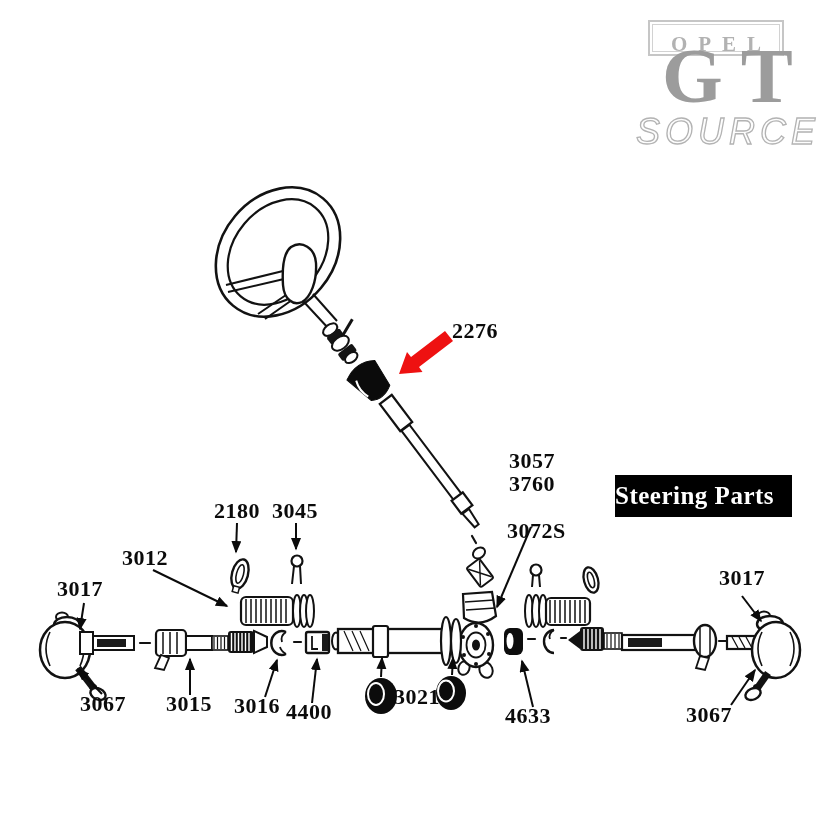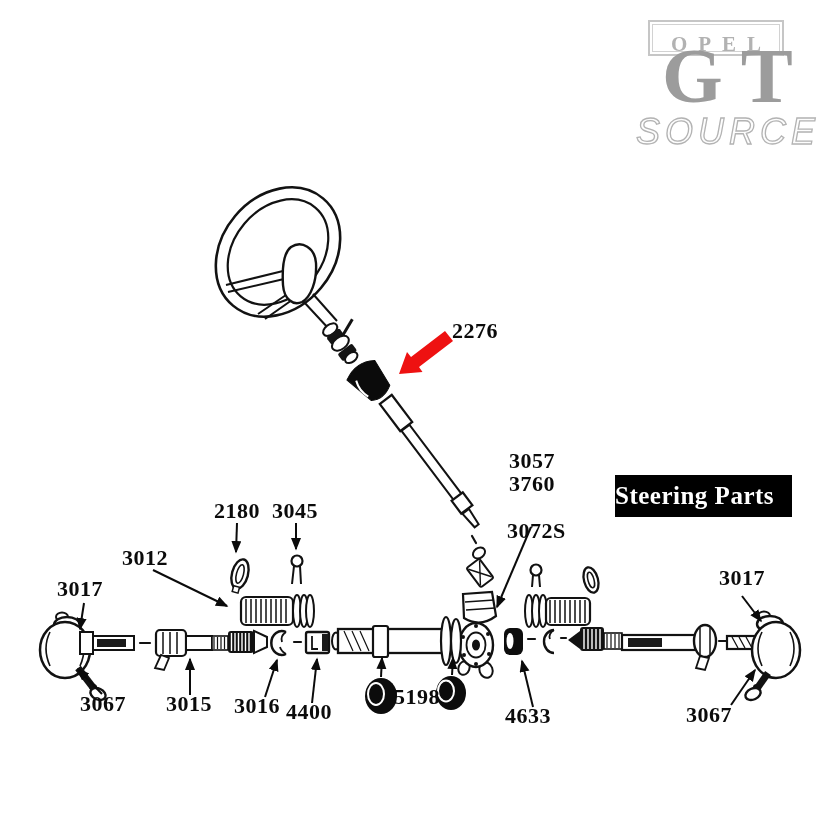--- a/index.html
+++ b/index.html
@@ -267,18 +267,18 @@
   <div class="plabel" style="left:509px;top:473px">3760</div>
   <div class="plabel" style="left:507px;top:520px">3072S</div>
   <div class="plabel" style="left:214px;top:500px">2180</div>
   <div class="plabel" style="left:272px;top:500px">3045</div>
   <div class="plabel" style="left:122px;top:547px">3012</div>
   <div class="plabel" style="left:57px;top:578px">3017</div>
   <div class="plabel" style="left:80px;top:693px">3067</div>
   <div class="plabel" style="left:166px;top:693px">3015</div>
   <div class="plabel" style="left:234px;top:695px">3016</div>
   <div class="plabel" style="left:286px;top:701px">4400</div>
-  <div class="plabel" style="left:394px;top:686px">5198</div>
+  <div class="plabel" style="left:394px;top:686px">3021</div>
   <div class="plabel" style="left:505px;top:705px">4633</div>
   <div class="plabel" style="left:686px;top:704px">3067</div>
   <div class="plabel" style="left:719px;top:567px">3017</div>
 
 </div>
 
 </body></html>

